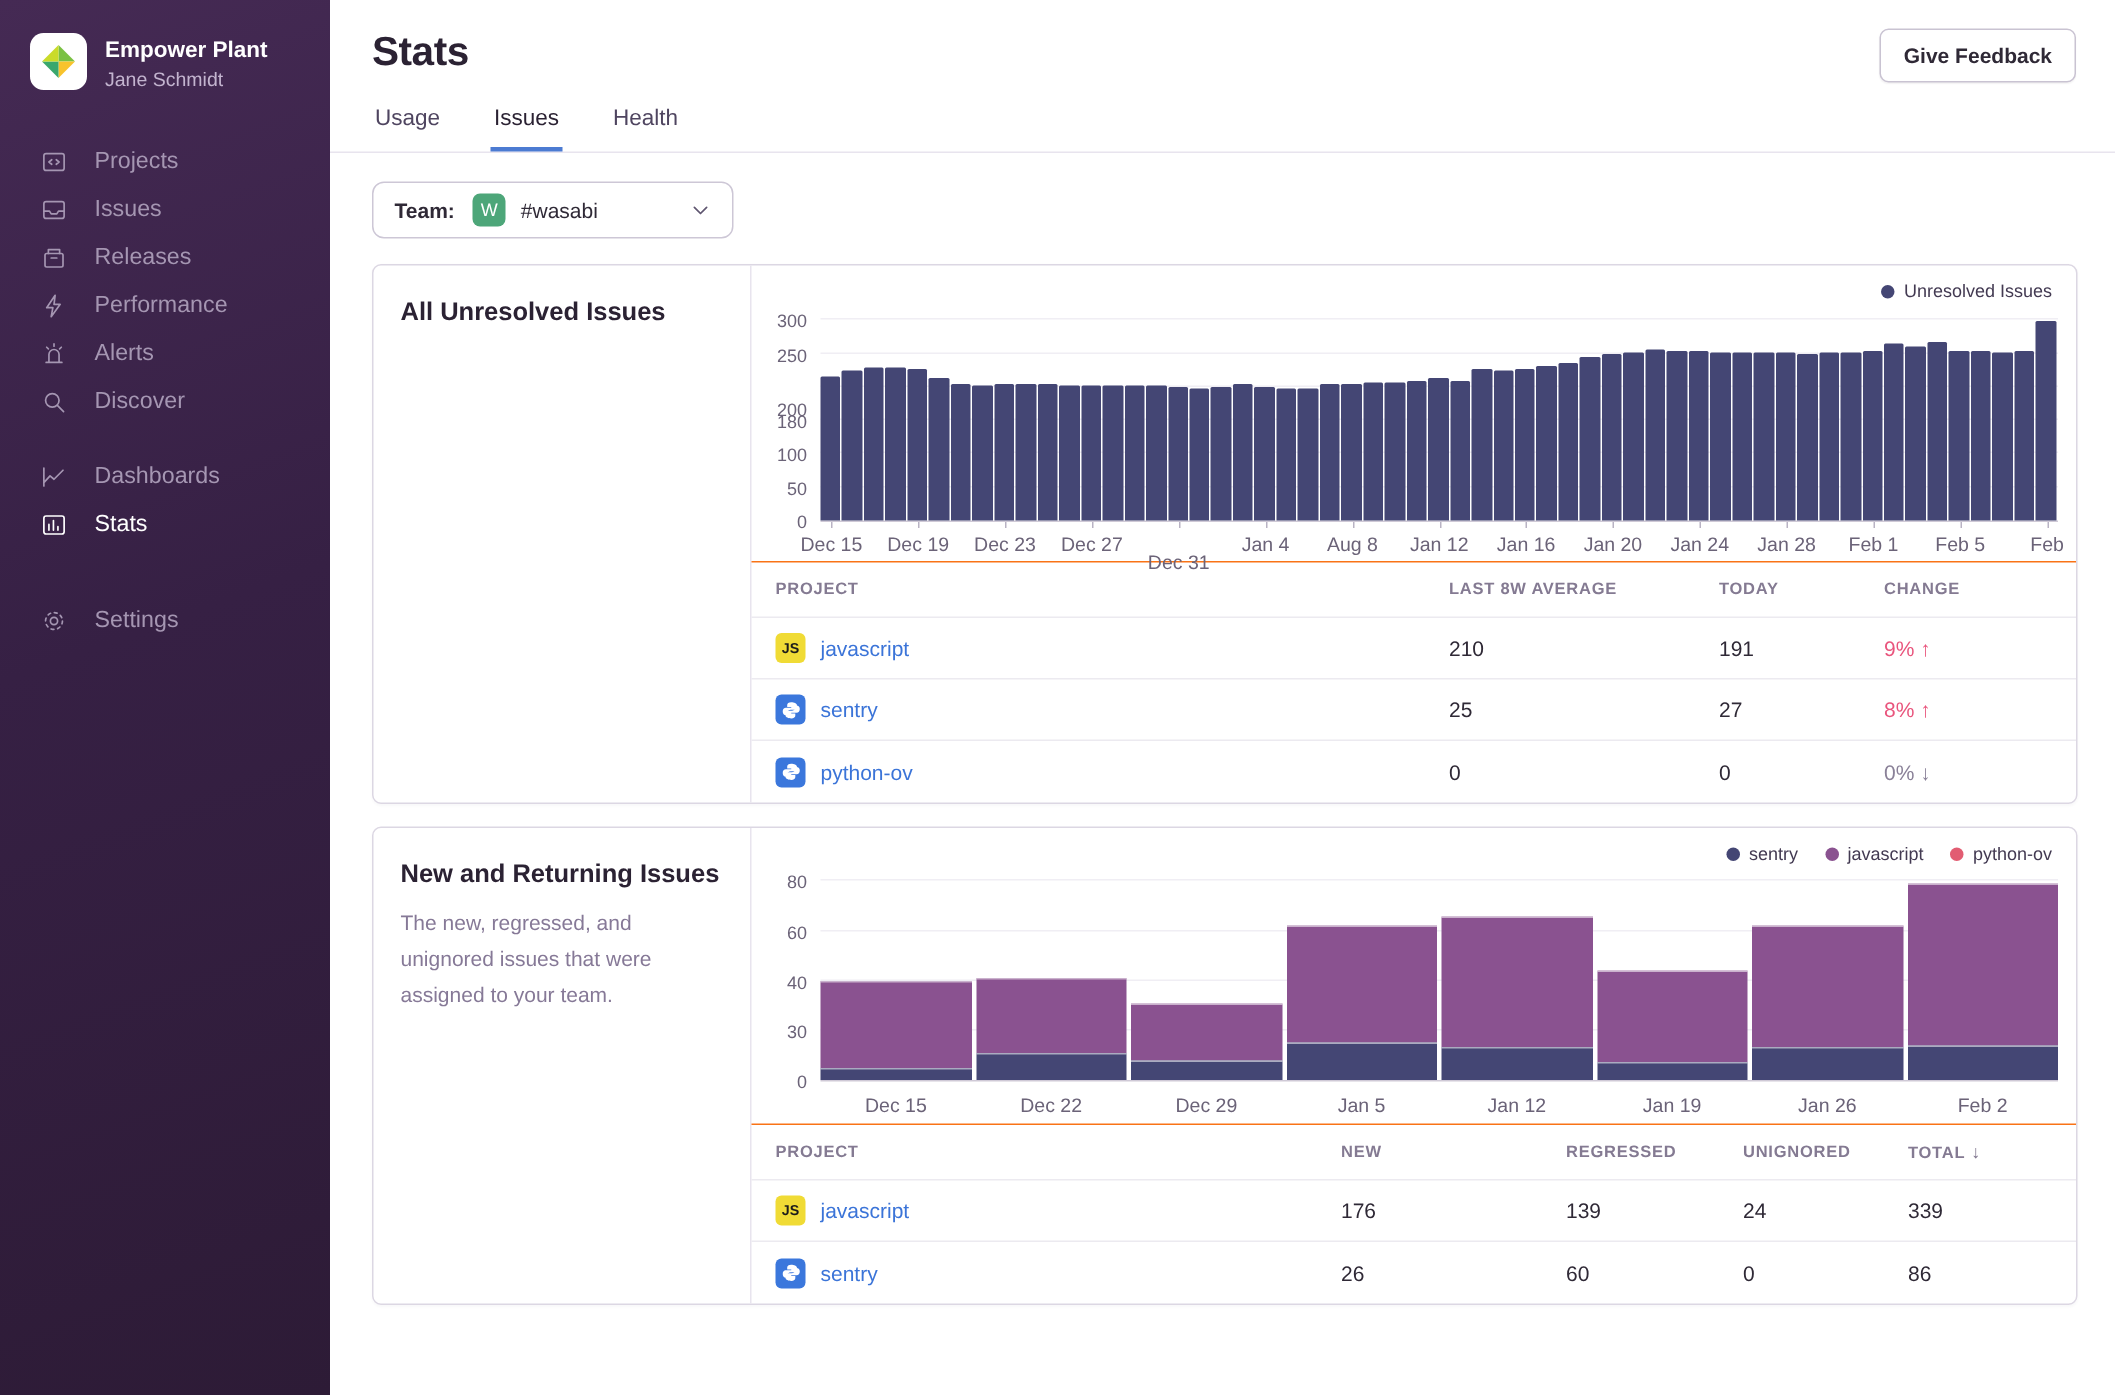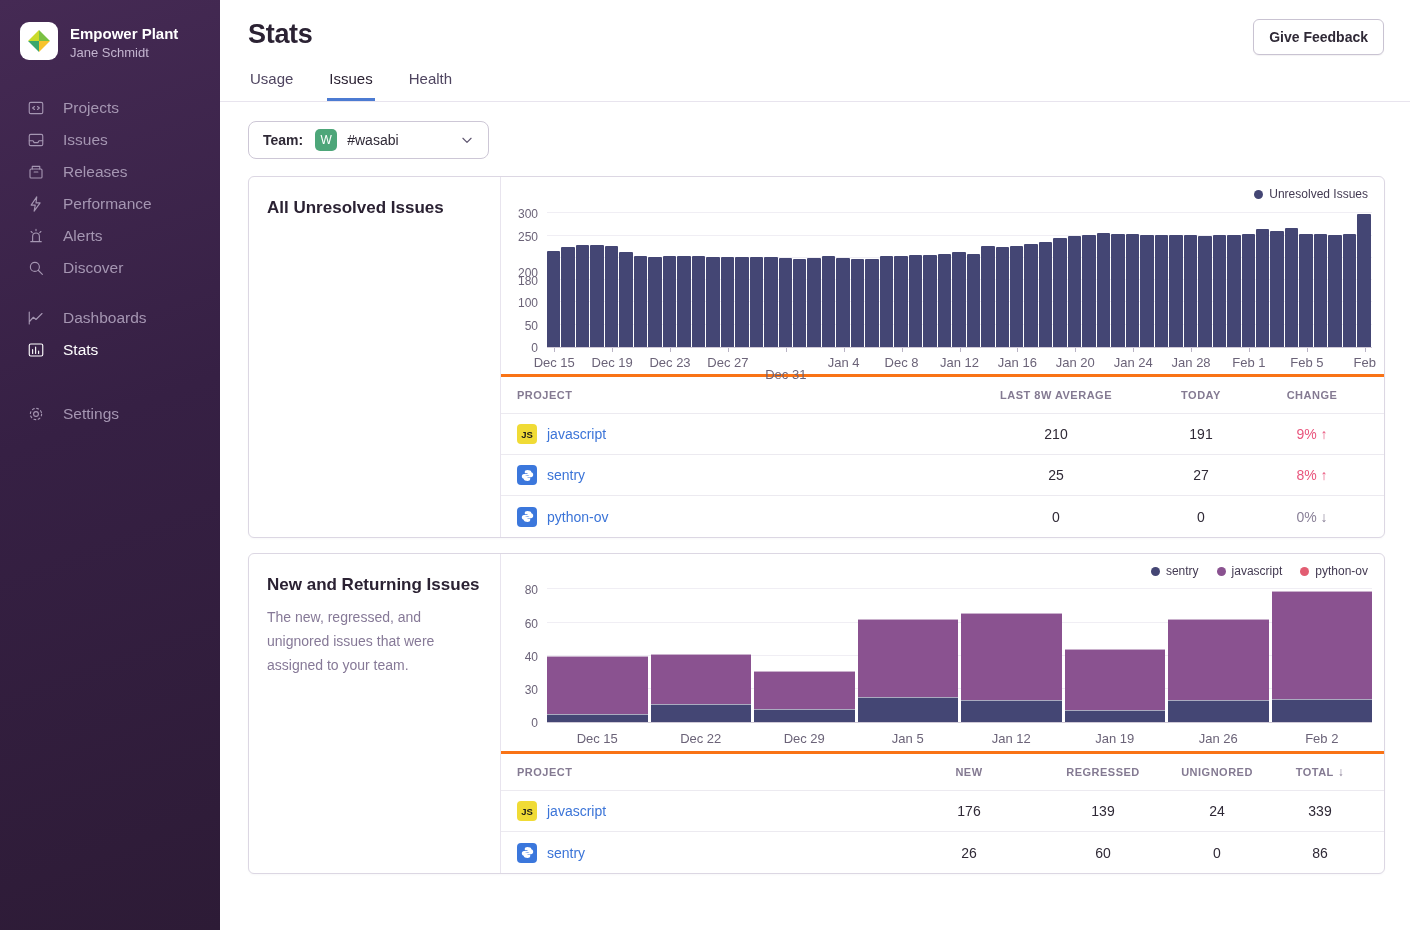--- a/index.html
+++ b/index.html
@@ -71,27 +71,27 @@
   .slot { flex:1; display:flex; flex-direction:column; justify-content:flex-end; height:100%; }
   .seg { width:100%; border-top:1px solid rgba(255,255,255,0.55); }
   .x-axis { position:relative; height:26px; margin-left:34px; }
   .x-lab { position:absolute; top:7px; transform:translateX(-50%); font-size:13px;
     color:#6b6378; white-space:nowrap; }
   .x-tick { position:absolute; top:0; width:1px; height:4px; background:#b9b3c4; }
   .x-axis2 { display:flex; margin-left:34px; height:28px; gap:3px; }
   .x-lab2 { flex:1; text-align:center; font-size:13px; color:#6b6378; padding-top:8px; }
 
   
-  .table { border-top:3px solid #f97316; }
+  .table { border-top:1px solid #f97316; }
   .trow { display:grid; align-items:center; padding:0 16px; border-bottom:1px solid #eceaf0; height:41px; }
   .trow:last-child { border-bottom:none; }
   .thead { height:37px; font-size:11px; font-weight:bold; color:#847a92; letter-spacing:0.5px; }
   .cols4 { grid-template-columns:1fr 180px 110px 112px; }
   .cols5 { grid-template-columns:1fr 150px 118px 110px 96px; }
-  .cell-r { text-align:center; font-size:14px; }
+  .cell-r { text-align:left; font-size:14px; }
   .thead .cell-r, .thead div { font-size:11px; cursor:pointer; }
   .proj { display:flex; align-items:center; gap:10px; min-width:0; }
   .picon { width:20px; height:20px; border-radius:4px; flex:none;
     display:flex; align-items:center; justify-content:center; }
   .picon.js { background:#f0db35; color:#1b1b1b; font-size:9.5px; font-weight:bold; }
   .picon.py { background:#3b77dc; }
   a.plink { color:#3b74d8; text-decoration:none; font-size:14px; white-space:nowrap; }
   .tone-bad { color:#e9557d; }
   .tone-neutral { color:#8a8198; }
   .sort-ic { margin-left:4px; font-size:12px; }
@@ -321,21 +321,21 @@
               <span class="x-lab" style="left: 7.89474%;">Dec 19</span>
               <span class="x-tick" style="left: 14.9123%;"></span>
               <span class="x-lab" style="left: 14.9123%;">Dec 23</span>
               <span class="x-tick" style="left: 21.9298%;"></span>
               <span class="x-lab" style="left: 21.9298%;">Dec 27</span>
               <span class="x-tick" style="left: 28.9474%;"></span>
               <span class="x-lab" style="left: 28.9474%; margin-top: 12px;">Dec 31</span>
               <span class="x-tick" style="left: 35.9649%;"></span>
               <span class="x-lab" style="left: 35.9649%;">Jan 4</span>
               <span class="x-tick" style="left: 42.9825%;"></span>
-              <span class="x-lab" style="left: 42.9825%;">Dec 8</span>
+              <span class="x-lab" style="left: 42.9825%;">Aug 8</span>
               <span class="x-tick" style="left: 50%;"></span>
               <span class="x-lab" style="left: 50%;">Jan 12</span>
               <span class="x-tick" style="left: 57.0175%;"></span>
               <span class="x-lab" style="left: 57.0175%;">Jan 16</span>
               <span class="x-tick" style="left: 64.0351%;"></span>
               <span class="x-lab" style="left: 64.0351%;">Jan 20</span>
               <span class="x-tick" style="left: 71.0526%;"></span>
               <span class="x-lab" style="left: 71.0526%;">Jan 24</span>
               <span class="x-tick" style="left: 78.0702%;"></span>
               <span class="x-lab" style="left: 78.0702%;">Jan 28</span>

